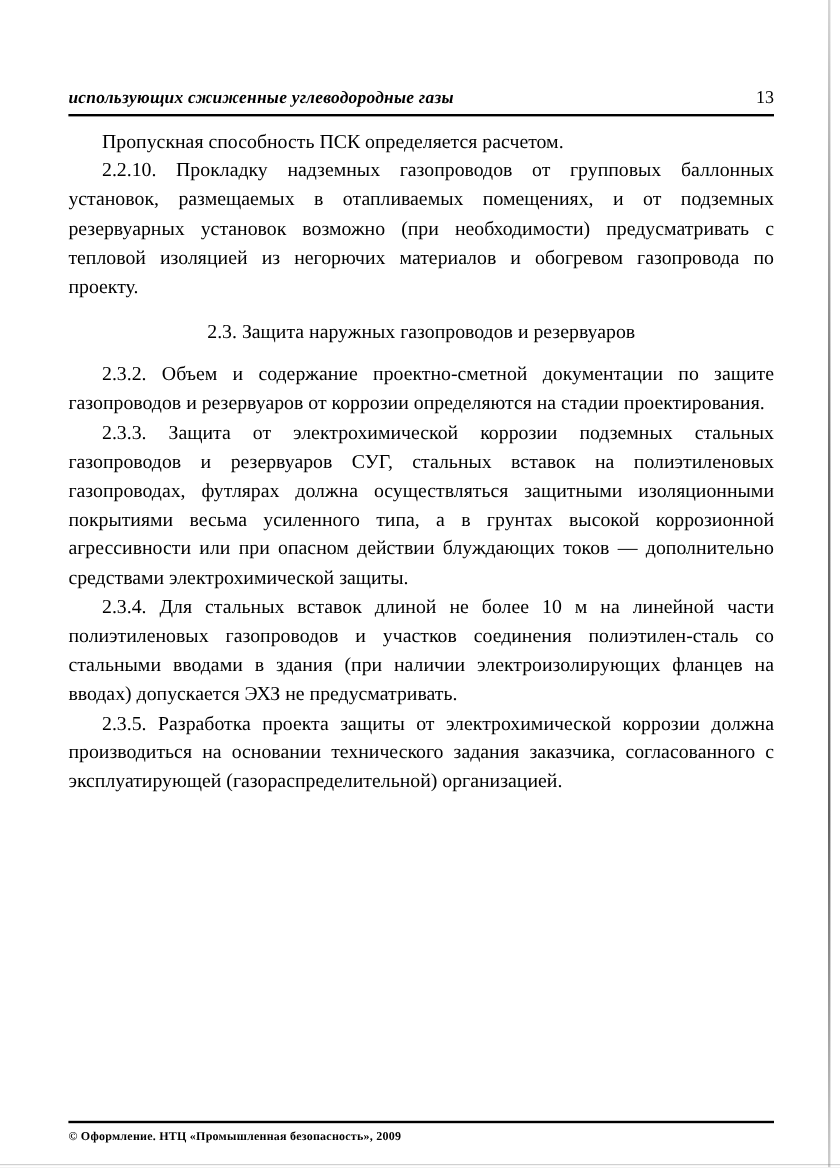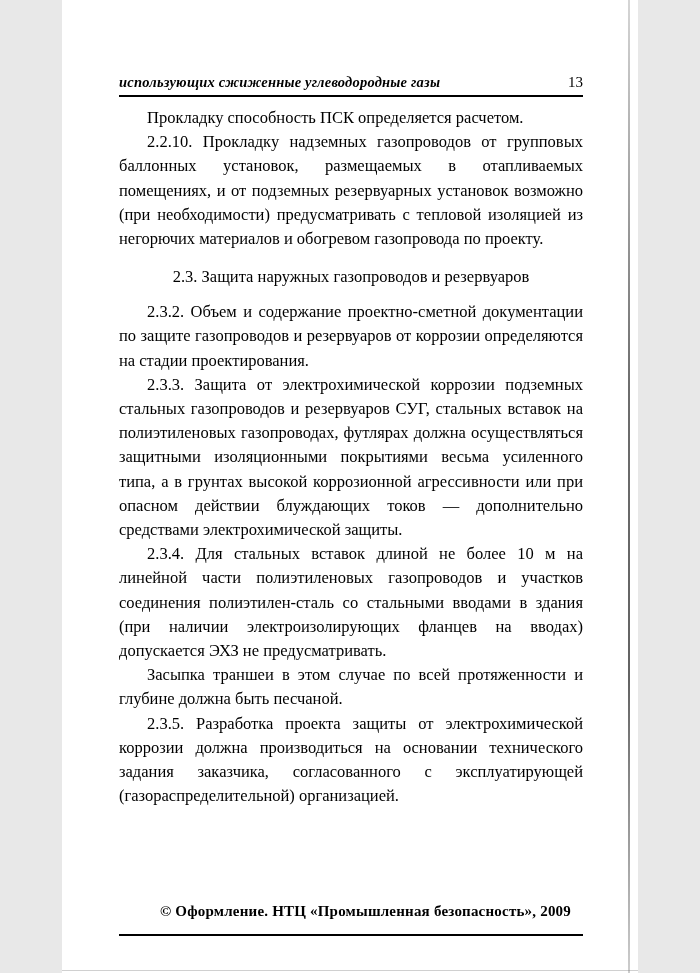--- a/index.html
+++ b/index.html
@@ -1,19 +1,19 @@
 <!DOCTYPE html>
 <html lang="ru"><head>
 <meta charset="utf-8">
 <style>
   * { margin: 0; padding: 0; box-sizing: border-box; }
   html, body { background: #e8e8e8; }
   .page {
     position: relative;
-    width: 576px;
+    width: 700px;
     height: 973px;
     margin: 0 auto;
     background: #ffffff;
     color: #000;
     font-family: "Liberation Serif", "DejaVu Serif", serif;
     overflow: hidden;
   }
   
   .scan-edge-right {
     position: absolute;
@@ -82,54 +82,52 @@
   .footer-rule {
     position: absolute;
     top: 934px;
     left: 57px;
     right: 55px;
     height: 2px;
     background: #000;
   }
   .footer-text {
     position: absolute;
-    top: 903px;
+    top: 942px;
     left: 57px;
     right: 55px;
-    font-size: 15px;
+    font-size: 10px;
     font-weight: bold;
     letter-spacing: .2px;
-    margin-left: 41px;
   }
 </style>
 </head>
 <body>
 
 <div class="page">
 
   <div class="scan-edge-right"></div>
   <div class="scan-edge-bottom"></div>
 
   <div class="header">
     <span class="running-title">использующих сжиженные углеводородные газы</span>
     <span class="page-number">13</span>
   </div>
   <div class="header-rule"></div>
 
   <div class="body-text">
-    <p>Прокладку способность ПСК определяется расчетом.</p>
+    <p>Пропускная способность ПСК определяется расчетом.</p>
     <p>2.2.10. Прокладку надземных газопроводов от групповых баллонных установок, размещаемых в отапливаемых помещениях, и от подземных резервуарных установок возможно (при необходимости) предусматривать с тепловой изоляцией из негорючих материалов и обогревом газопровода по проекту.</p>
 
     <h2 class="section-heading">
       <span>2.3. Защита наружных газопроводов и резервуаров</span><br>
     </h2>
 
     <p>2.3.2. Объем и содержание проектно-сметной документации по защите газопроводов и резервуаров от коррозии определяются на стадии проектирования.</p>
     <p>2.3.3. Защита от электрохимической коррозии подземных стальных газопроводов и резервуаров СУГ, стальных вставок на полиэтиленовых газопроводах, футлярах должна осуществляться защитными изоляционными покрытиями весьма усиленного типа, а в грунтах высокой коррозионной агрессивности или при опасном действии блуждающих токов — дополнительно средствами электрохимической защиты.</p>
     <p>2.3.4. Для стальных вставок длиной не более 10 м на линейной части полиэтиленовых газопроводов и участков соединения полиэтилен-сталь со стальными вводами в здания (при наличии электроизолирующих фланцев на вводах) допускается ЭХЗ не предусматривать.</p>
-    <p>Засыпка траншеи в этом случае по всей протяженности и глубине должна быть песчаной.</p>
     <p>2.3.5. Разработка проекта защиты от электрохимической коррозии должна производиться на основании технического задания заказчика, согласованного с эксплуатирующей (газораспределительной) организацией.</p>
   </div>
 
   <div class="footer-rule"></div>
   <div class="footer-text">© Оформление. НТЦ «Промышленная безопасность», 2009</div>
 
 </div>
 
 </body></html>

